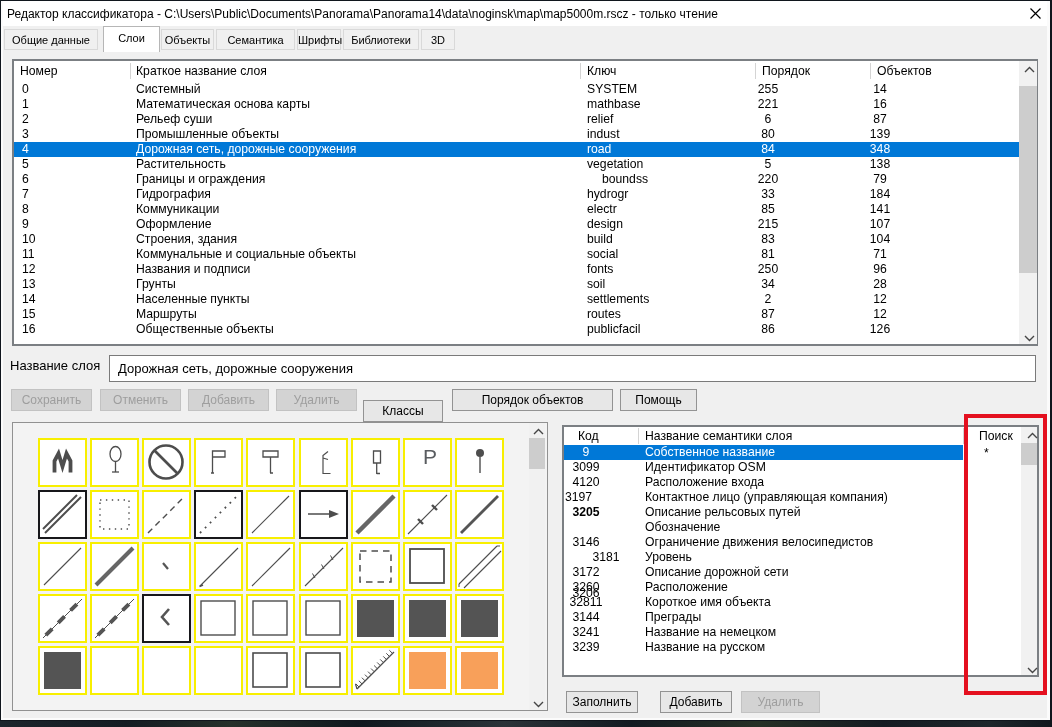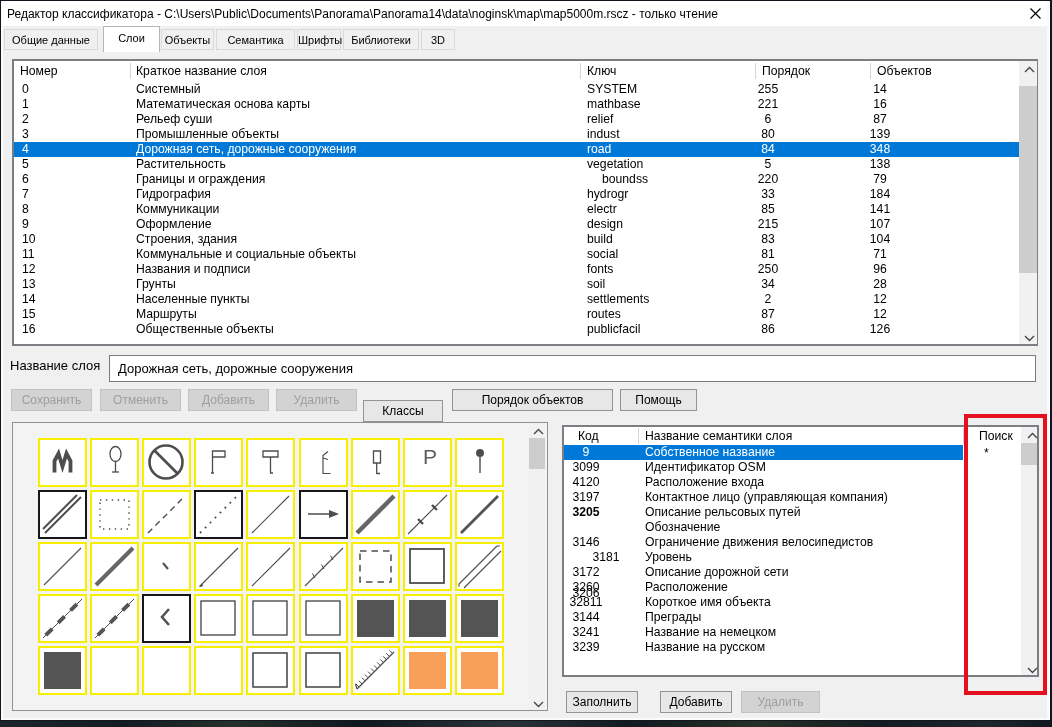--- a/index.html
+++ b/index.html
@@ -444,21 +444,21 @@
     <div class="hsep" style="left:638px; top:428px; height:16px;"></div>
     <div class="hsep" style="left:963px; top:428px; height:16px;"></div>
     <div class="sel" style="position:absolute; left:564px; top:444.5px; width:399px; height:15px;"></div>
     <div class="cell" style="left:984px; top:445.5px;">*</div>
     <div class="cell selc" style="left:565px; top:444.5px; width:42px; text-align:center;">9</div>
     <div class="cell selc" style="left:645px; top:444.5px;">Собственное название</div>
     <div class="cell" style="left:565px; top:459.5px; width:42px; text-align:center;">3099</div>
     <div class="cell" style="left:645px; top:459.5px;">Идентификатор OSM</div>
     <div class="cell" style="left:565px; top:474.5px; width:42px; text-align:center;">4120</div>
     <div class="cell" style="left:645px; top:474.5px;">Расположение входа</div>
-    <div class="cell" style="left:565px; top:489.5px; width:42px; text-align:center;">3197</div>
+    <div class="cell" style="left:565px; top:489.5px; width:42px; text-align:left;">3197</div>
     <div class="cell" style="left:645px; top:489.5px;">Контактное лицо (управляющая компания)</div>
     <div class="cell" style="left:565px; top:504.5px; width:42px; text-align:center;font-weight:bold;">3205</div>
     <div class="cell" style="left:645px; top:504.5px;">Описание рельсовых путей</div>
     <div class="cell" style="left:565px; top:542px; width:42px; text-align:center;margin-top:44px;">3206</div>
     <div class="cell" style="left:645px; top:519.5px;">Обозначение</div>
     <div class="cell" style="left:565px; top:534.5px; width:42px; text-align:center;">3146</div>
     <div class="cell" style="left:645px; top:534.5px;">Ограничение движения велосипедистов</div>
     <div class="cell" style="left:565px; top:549.5px; width:42px; text-align:center;margin-left:20px;">3181</div>
     <div class="cell" style="left:645px; top:549.5px;">Уровень</div>
     <div class="cell" style="left:565px; top:564.5px; width:42px; text-align:center;">3172</div>

